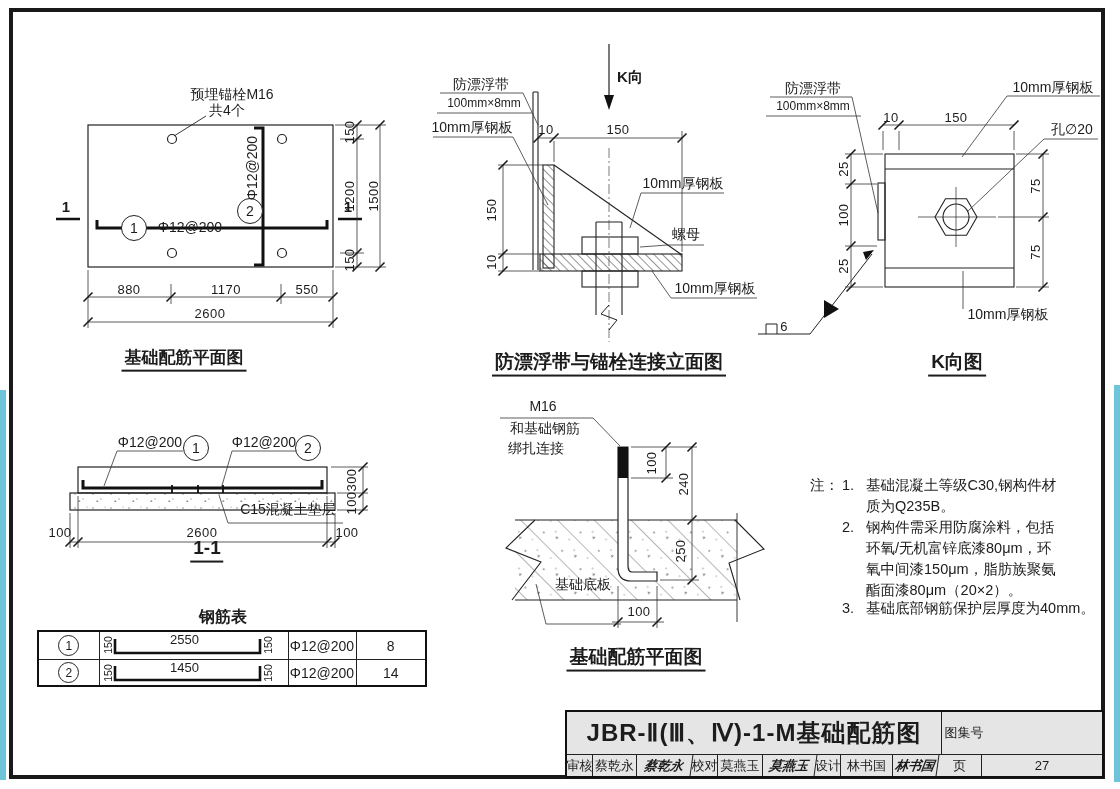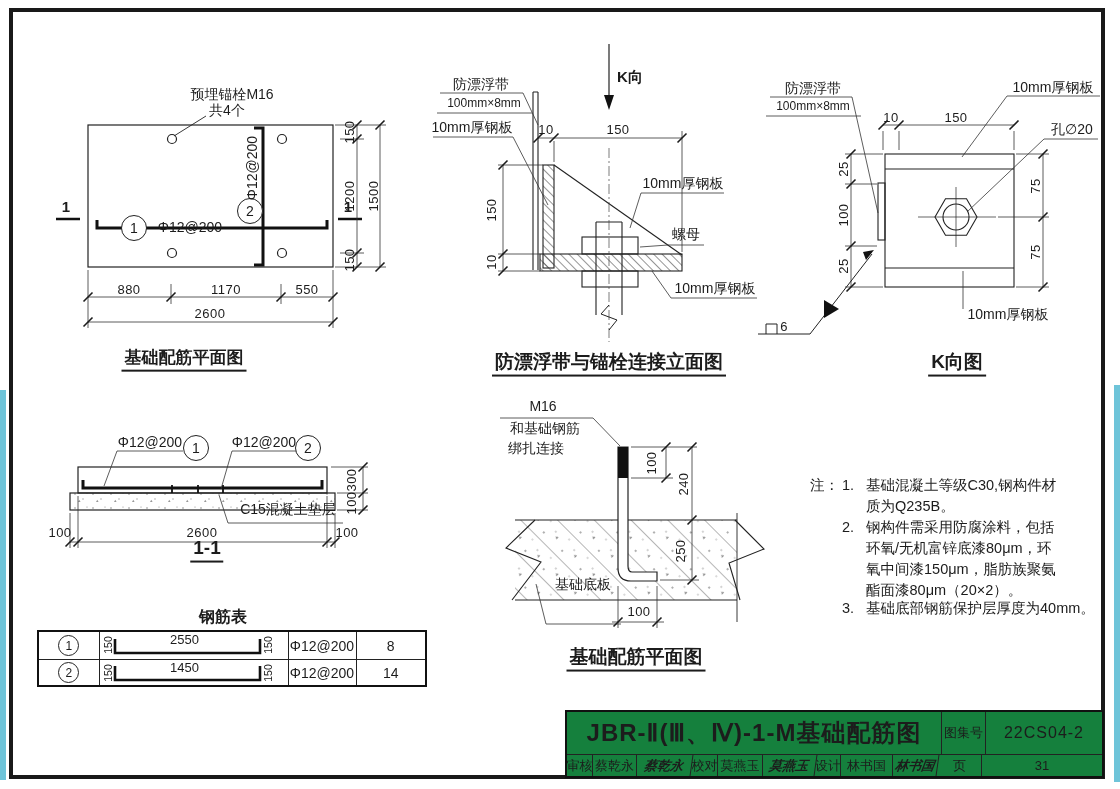--- a/index.html
+++ b/index.html
@@ -32,21 +32,21 @@
   .rtable tr.r2 td{height:25px;}
   .mcell{display:inline-flex;width:19px;height:19px;border:1.4px solid #222;border-radius:50%;
          align-items:center;justify-content:center;font-size:12px;}
   .barcell{position:relative;}
   .vtxt{position:absolute;width:24px;text-align:center;font-size:10.5px;transform:rotate(-90deg);}
   .hl{left:-4px;top:7px;}
   .hr{left:156px;top:7px;}
   .blen{position:absolute;left:35px;top:0;width:100px;text-align:center;font-size:13px;}
   
   .tblock{position:absolute;left:565px;top:710px;width:539px;height:68px;border:2.5px solid #111;
-          box-sizing:border-box;background:#15803d;display:flex;flex-direction:column;}
+          box-sizing:border-box;background:#e5e5e5;display:flex;flex-direction:column;}
   .tb-top{display:flex;flex:0 0 42px;border-bottom:1px solid #222;}
   .tb-bot{display:flex;flex:1;}
   .cell{display:flex;align-items:center;justify-content:center;border-right:1px solid #222;
         box-sizing:border-box;overflow:hidden;white-space:nowrap;}
   .cell:last-child{border-right:none;}
   .tb-title{flex:0 0 375px;font-size:24px;font-weight:bold;letter-spacing:1px;}
   .tb-al{flex:0 0 44px;font-size:13px;}
   .tb-an{flex:1;font-size:16px;letter-spacing:1px;}
   .tb-bot .cell{font-size:13px;}
   .sig{font-style:italic;font-weight:bold;transform:skewX(-8deg);font-size:13.5px;}
@@ -337,29 +337,28 @@
   <div class="ta note" style="left:866px;top:541px">环氧/无机富锌底漆80μm，环</div>
   <div class="ta note" style="left:866px;top:562px">氧中间漆150μm，脂肪族聚氨</div>
   <div class="ta note" style="left:866px;top:583px">酯面漆80μm（20×2）。</div>
   <div class="ta note" style="left:842px;top:601px">3.</div>
   <div class="ta note" style="left:866px;top:601px">基础底部钢筋保护层厚度为40mm。</div>
 
   <div class="tblock">
     <div class="tb-top">
       <div class="cell tb-title">JBR-Ⅱ(Ⅲ、Ⅳ)-1-M基础配筋图</div>
       <div class="cell tb-al">图集号</div>
-      <div class="cell tb-an">22CS04-2</div>
     </div>
     <div class="tb-bot">
       <div class="cell" style="flex:0 0 26px">审核</div>
       <div class="cell" style="flex:0 0 44px">蔡乾永</div>
       <div class="cell sig" style="flex:0 0 55px">蔡乾永</div>
       <div class="cell" style="flex:0 0 26px">校对</div>
       <div class="cell" style="flex:0 0 45px">莫燕玉</div>
       <div class="cell sig" style="flex:0 0 53px">莫燕玉</div>
       <div class="cell" style="flex:0 0 25px">设计</div>
       <div class="cell" style="flex:0 0 52px">林书国</div>
       <div class="cell sig" style="flex:0 0 45px">林书国</div>
       <div class="cell" style="flex:0 0 44px">页</div>
-      <div class="cell" style="flex:1">31</div>
+      <div class="cell" style="flex:1">27</div>
     </div>
   </div>
 </div>
 
 </body></html>

